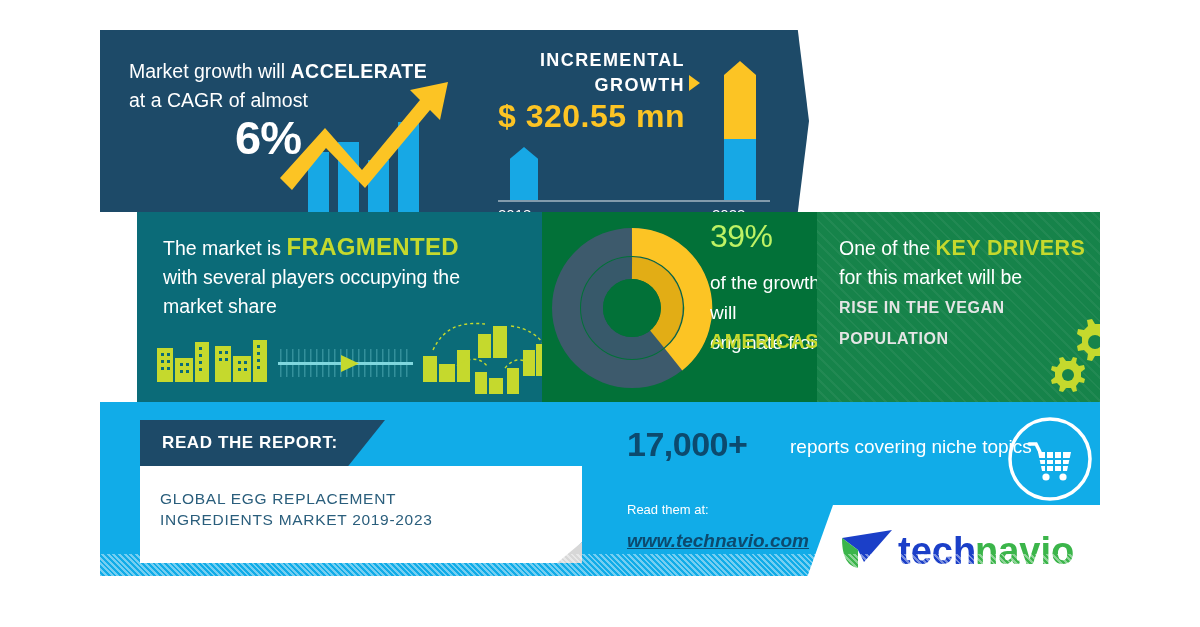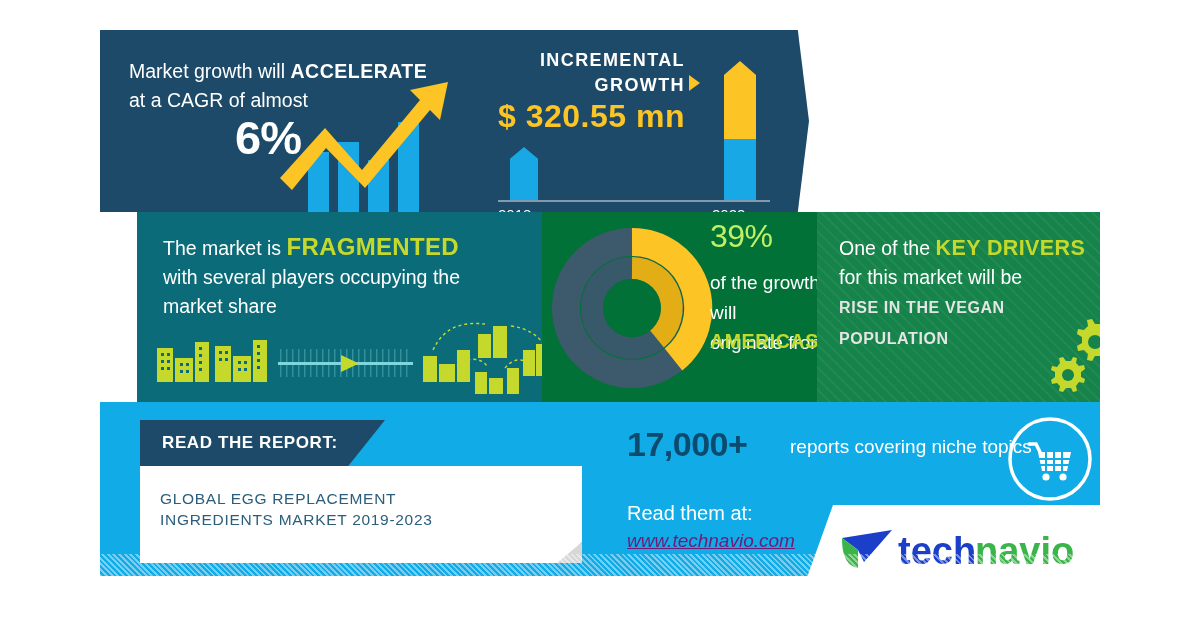--- a/index.html
+++ b/index.html
@@ -102,23 +102,23 @@
   .fold{position:absolute;left:457px;top:140px;width:25px;height:21px;
       background:#d7d7d7;clip-path:polygon(100% 0,100% 100%,0 100%);}
   .reporttitle{position:absolute;left:20px;top:22px;color:#2a5e7c;
       font-size:15.5px;line-height:21px;letter-spacing:.7px;}
 
   .rep-count{position:absolute;left:527px;top:23px;color:#0c4a6e;
       font-size:34px;font-weight:700;letter-spacing:-.5px;}
   .rep-caption{position:absolute;left:690px;top:34px;color:#fff;font-size:19px;}
   .rep-cat{position:absolute;left:527px;top:66px;color:#fff;
       font-size:21px;letter-spacing:.2px;}
-  .rep-read{position:absolute;left:527px;top:100px;color:#fff;font-size:20px;}
-  .rep-url{position:absolute;left:527px;top:128px;color:#701a75;font-size:19px;
-      font-style:italic;text-decoration:underline;}
+  .rep-read{position:absolute;left:527px;top:100px;color:#fff;font-size:13px;}
+  .rep-url{position:absolute;left:527px;top:128px;color:#0c4a6e;font-size:19px;
+      font-style:italic;text-decoration:underline;font-weight:bold;}
 
   .cart{position:absolute;left:905px;top:12px;width:90px;height:90px;}
 
   .logoplate{position:absolute;left:700px;top:103px;width:300px;height:92px;
       background:#ffffff;clip-path:polygon(11% 0,100% 0,100% 100%,0 100%);}
   .logo{position:absolute;left:740px;top:122px;width:240px;height:52px;}
 </style>
 </head>
 <body>
 

